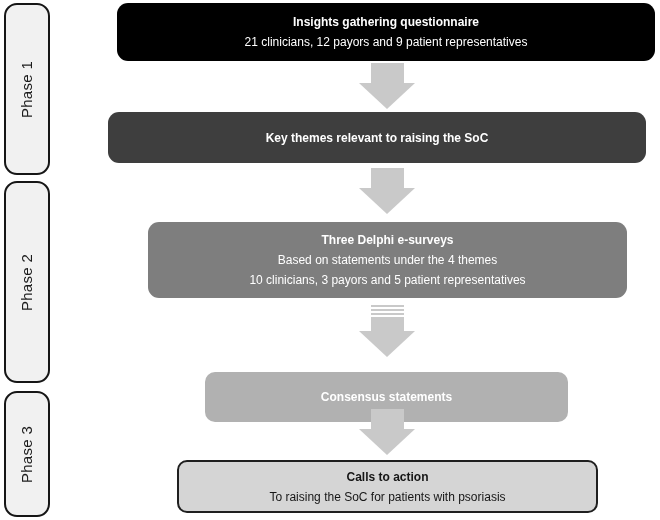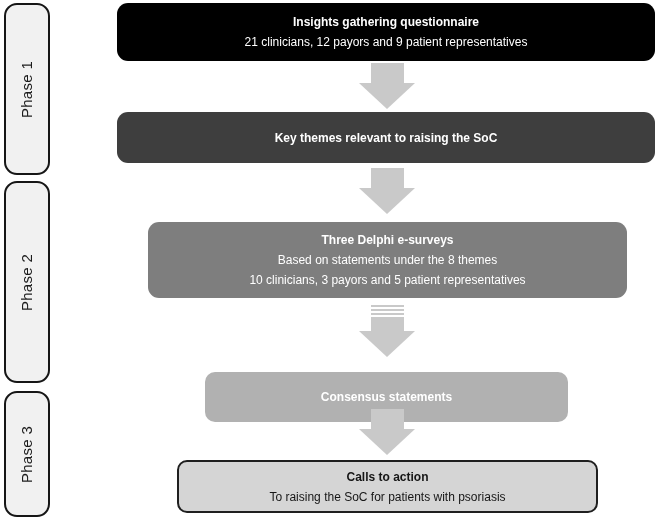--- a/index.html
+++ b/index.html
@@ -45,21 +45,21 @@
     position: absolute;
     border-radius: 11px;
     display: flex; flex-direction: column;
     align-items: center; justify-content: center;
     text-align: center;
     padding: 4px 10px;
   }
   .fbox .title { font-weight: bold; font-size: 12px; line-height: 20px; }
   .fbox .line  { font-size: 12px; line-height: 20px; }
   .box-insights  { left: 117px; top: 3px;   width: 538px; height: 58px; }
-  .box-themes    { left: 117px; top: 112px; width: 538px; height: 51px; }
+  .box-themes    { left: 108px; top: 112px; width: 538px; height: 51px; }
   .box-delphi    { left: 148px; top: 222px; width: 479px; height: 76px; }
   .box-consensus { left: 205px; top: 372px; width: 363px; height: 50px; border-radius: 10px; }
   .box-calls     { left: 177px; top: 460px; width: 421px; height: 53px;
                    border: 2px solid #1f1f1f; border-radius: 10px; }
 
   
   .arrow {
     position: absolute;
     width: 56px;
     display: flex; flex-direction: column; align-items: center;
@@ -110,21 +110,21 @@
     <div class="title">Key themes relevant to raising the SoC</div>
   </div>
 
   <div class="arrow arrow2">
     <div class="shaft"></div>
     <div class="head"></div>
   </div>
 
   <div class="fbox box-delphi" style="background: rgb(126, 126, 126); color: rgb(255, 255, 255);">
     <div class="title">Three Delphi e-surveys</div>
-    <div class="line">Based on statements under the 8 themes</div>
+    <div class="line">Based on statements under the 4 themes</div>
     <div class="line">10 clinicians, 3 payors and 5 patient representatives</div>
   </div>
 
   <div class="arrow arrow3">
     <div class="stripes"></div>
     <div class="shaft shaft-short"></div>
     <div class="head"></div>
   </div>
 
   <div class="fbox box-consensus" style="background: rgb(177, 177, 177); color: rgb(255, 255, 255);">

